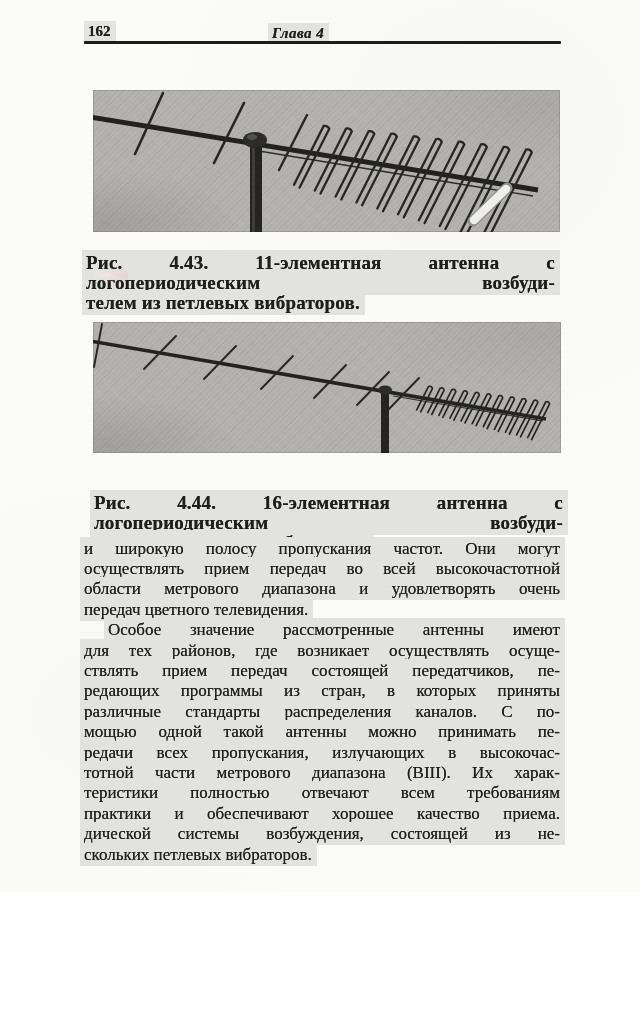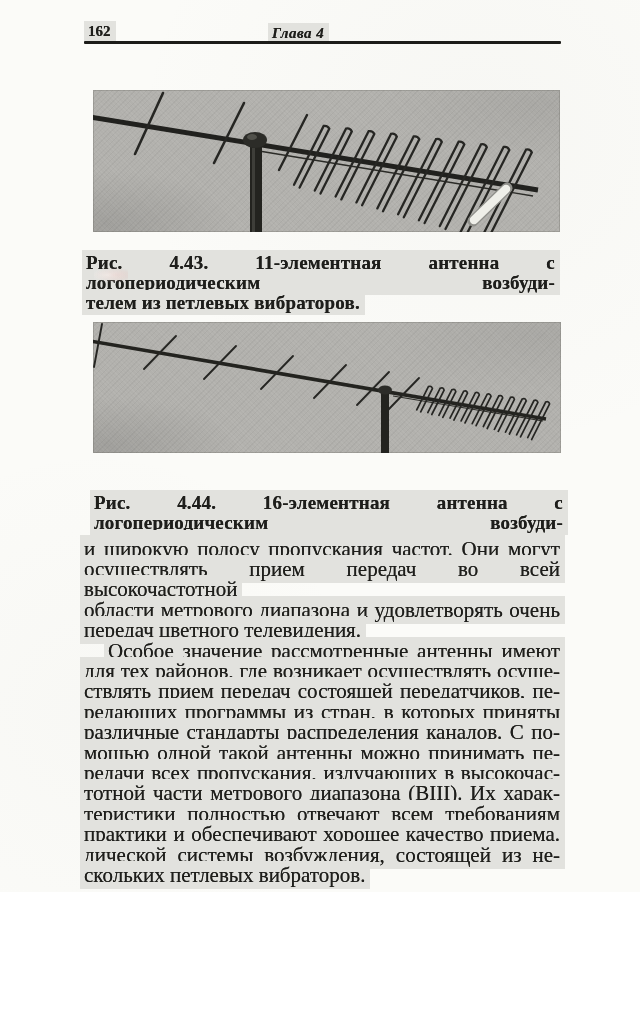--- a/index.html
+++ b/index.html
@@ -34,21 +34,21 @@
     box-shadow:0 0 0 1px rgba(90,90,85,0.25) inset;
   }
   .photo1{left:93px; top:90px; width:467px; height:142px;}
   .photo2{left:93px; top:322px; width:468px; height:131px;}
   .photo svg{display:block; width:100%; height:100%;}
   
   .caption{font-weight:bold; font-size:19px; line-height:20px; letter-spacing:0.2px;}
   .caption1{left:86px; top:252px; width:474px;}
   .caption2{left:86px; top:492px; width:474px;margin-left:8px;}
   
-  .bodytext{left:84px; top:538px; width:481px; font-size:21px; line-height:20.4px;}
+  .bodytext{left:84px; top:538px; width:481px; font-size:17px; line-height:20.4px;}
   .tline{text-align:justify; text-align-last:justify;}
   .tline-last{text-align-last:left;}
   .smudge{
     left:94px; top:268px; width:34px; height:14px; pointer-events:none;
     background:
       radial-gradient(ellipse at 40% 50%, rgba(248,248,245,0.55), rgba(248,248,245,0) 70%),
       radial-gradient(ellipse at 60% 50%, rgba(228,150,145,0.30), rgba(228,150,145,0) 75%);
     filter:blur(0.5px);
   }
   .tvlogo{left:584px; top:971px; width:44px; height:40px;}

